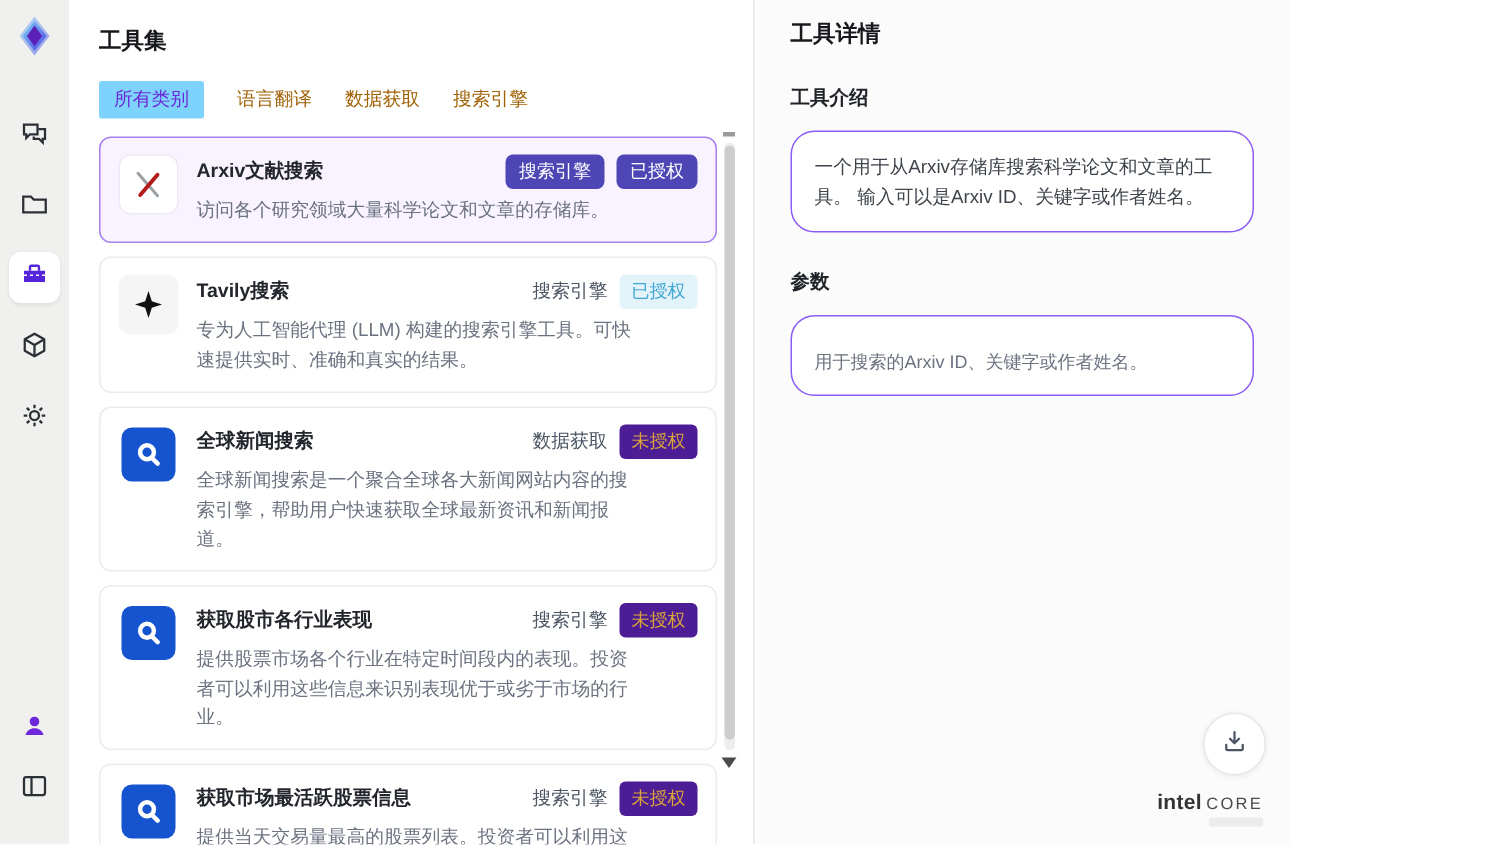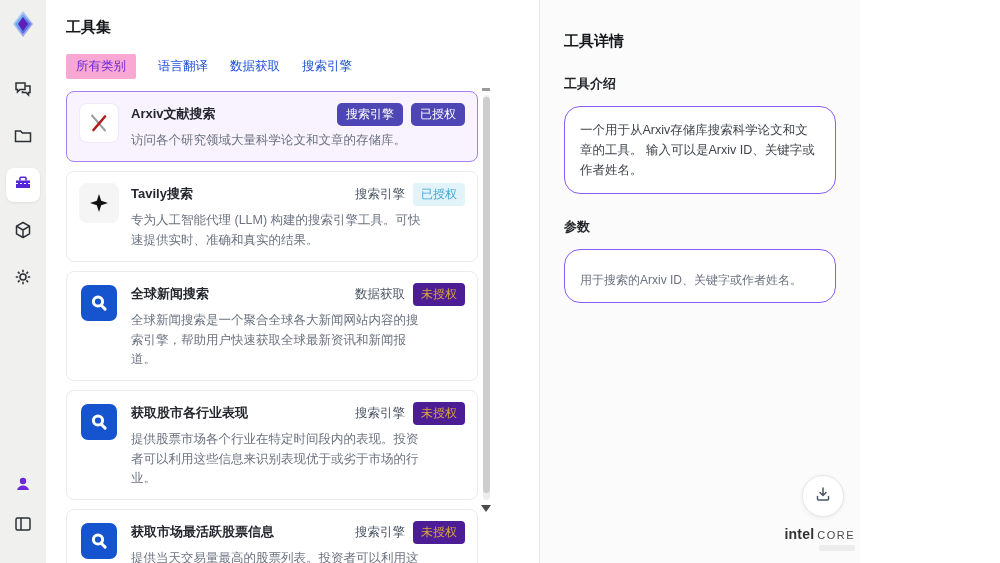--- a/index.html
+++ b/index.html
@@ -14,22 +14,22 @@
   .rail-btn { width:34px; height:34px; border-radius:8px; display:flex;
     align-items:center; justify-content:center; margin-bottom:13px; cursor:pointer; }
   .rail-btn.active { background:#fff; box-shadow:0 1px 3px rgba(0,0,0,.08); }
   .rail-spacer { flex:1; }
   .rail-btn.bottom { margin-bottom:6px; }
 
   
   .main { width:456px; background:#fff; padding:18px 0 0 20px; position:relative; flex-shrink:0; }
   .page-title { font-size:15px; font-weight:bold; color:#17181c; }
   .tabs { display:flex; align-items:center; gap:22px; margin-top:17px; }
-  .tab { font-size:12.5px; color:#1d4ed8; cursor:pointer; padding:4px 0; }
-  .tab.active { background:#f9a8d4; color:#6d28d9; padding:4px 10px; border-radius:2px; }
+  .tab { font-size:12.5px; color:#a16207; cursor:pointer; padding:4px 0; }
+  .tab.active { background:#7dd3fc; color:#6d28d9; padding:4px 10px; border-radius:2px; }
 
   .list { width:412px; margin-top:12px; }
   .card { display:flex; gap:12px; padding:11px 12px; border:1px solid #ebebee;
     border-radius:8px; margin-bottom:9px; background:#fff; cursor:pointer; }
   .card.selected { background:#f8f3fe; border:1.5px solid #a87ff0; }
   .card-body { flex:1; min-width:0; }
   .card-head { display:flex; align-items:flex-start; }
   .card-title { font-size:13px; font-weight:bold; color:#23262d; padding-top:2px; }
   .badges { margin-left:auto; display:flex; gap:8px; align-items:center; flex-shrink:0; }
   .card-desc { font-size:12.5px; color:#6b7280; line-height:1.55; margin-top:5px; max-width:292px; }
@@ -51,36 +51,36 @@
   
   .scrollbar { position:absolute; left:435px; top:88px; width:10px; height:440px; }
   .scroll-up { width:8px; height:3px; background:#9a9a9a; margin:0 auto 4px; }
   .scroll-track { width:7px; height:405px; background:#ededed; border-radius:4px; margin:0 auto; position:relative; }
   .scroll-thumb { position:absolute; top:2px; left:0; width:7px; height:396px; background:#cdcdcd; border-radius:4px; }
   .scroll-down { width:0; height:0; border-left:5px solid transparent; border-right:5px solid transparent;
     border-top:7px solid #4b4b4b; margin:5px auto 0; }
 
   
   .detail { flex:1; background:#fbfbfb; border-left:1px solid #e8e8e8;
-    padding:32px 24px; position:relative;margin-left:37px; }
+    padding:13px 24px; position:relative; }
   .detail-title { font-size:15px; font-weight:bold; color:#17181c; }
   .section-head { font-size:13px; font-weight:bold; color:#1f2227; margin-top:24px; }
   .intro-box, .param-box { background:#fff; border:1px solid #8b5cf6; border-radius:16px;
     padding:13px 15px; margin-top:13px; }
   .intro-text { font-size:12.5px; color:#3f444c; line-height:1.6; }
   .param-line { display:flex; align-items:baseline; gap:7px; }
   .param-name { font-size:12.5px; font-weight:bold; color:#17181c; }
   .param-type { font-size:11px; color:#9ca3af; }
   .param-required { font-size:11px; color:#e25555; }
   .param-desc { font-size:12px; color:#6b7280; margin-top:9px; }
 
   .fab { position:absolute; right:16px; bottom:46px; width:42px; height:42px; border-radius:50%;
     background:#fff; border:1px solid #e7e7e7; box-shadow:0 1px 4px rgba(0,0,0,.07);
     display:flex; align-items:center; justify-content:center; cursor:pointer; }
-  .brand { position:absolute; right:5px; bottom:12px; text-align:right; }
+  .brand { position:absolute; right:18px; bottom:12px; text-align:right; }
   .brand-row { display:flex; align-items:baseline; gap:3px; justify-content:flex-end; }
   .brand-intel { font-size:14px; font-weight:bold; color:#333; letter-spacing:.2px; }
   .brand-core { font-size:11px; color:#4a4a4a; letter-spacing:1.5px; }
   .brand-sub { width:36px; height:6px; background:#ececec; border-radius:2px; margin:3px 0 0 auto; }
 </style>
 </head>
 <body>
 
 <div class="app">
 

